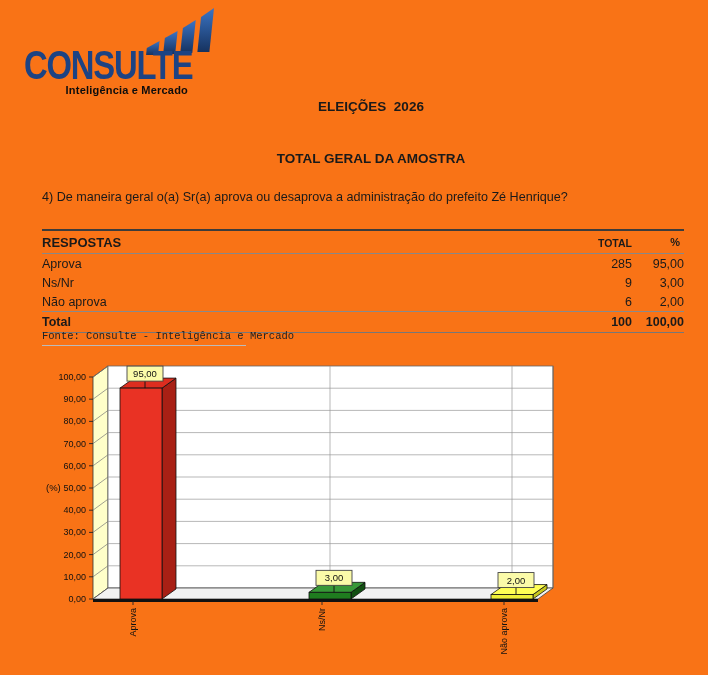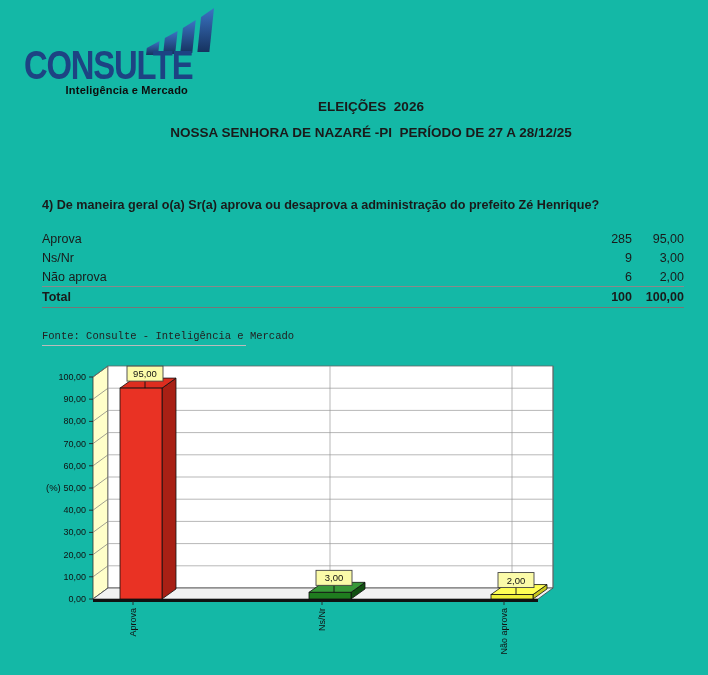--- a/index.html
+++ b/index.html
@@ -1,33 +1,33 @@
 <!DOCTYPE html>
 <html><head>
 <meta charset="utf-8">
 <style>
   html,body{margin:0;padding:0;background:#fff;}
   body{width:708px;height:675px;position:relative;overflow:hidden;
        font-family:"Liberation Sans",sans-serif;color:#1a1a1a;}
-  .page{position:absolute;inset:0;background:#14b8a6;}
+  .page{position:absolute;inset:0;background:#f97316;}
 
   
   .logo{position:absolute;left:0;top:0;width:230px;height:100px;}
   .brand{position:absolute;left:24px;top:42px;font-size:41px;font-weight:bold;
          color:#1d4383;letter-spacing:-1.5px;transform:scaleX(.8);transform-origin:0 50%;}
   .tagline{position:absolute;left:28px;top:84px;width:160px;text-align:right;
            font-size:11px;font-weight:bold;color:#0d0d0d;letter-spacing:.2px;}
   .bars-icon{position:absolute;left:146px;top:8px;}
 
   
   .titleline{position:absolute;left:36px;right:2px;text-align:center;
              font-weight:bold;font-size:13.5px;white-space:pre;}
   .t1{top:99px}.t2{top:125px}.t3{top:151px}
 
-  .question{position:absolute;left:42px;top:190px;font-size:12.6px;font-weight:bold;white-space:pre;margin-top:8px;}
+  .question{position:absolute;left:42px;top:190px;font-size:12.6px;font-weight:normal;white-space:pre;}
 
   
   .tablewrap{position:absolute;left:42px;top:229px;width:642px;}
   .thead{position:relative;height:22px;border-top:2px solid #3c3c3c;border-bottom:1px solid #888;}
   .h-resp{position:absolute;left:0;top:4px;font-size:13px;font-weight:bold;}
   .h-total{position:absolute;right:52px;top:6px;font-size:10.5px;font-weight:bold;}
   .h-pct{position:absolute;right:4px;top:5px;font-size:11px;font-weight:bold;}
   .trow{position:relative;height:19px;font-size:12.5px;}
   .c-resp{position:absolute;left:0;top:3px;}
   .c-total{position:absolute;right:52px;top:3px;}
@@ -59,25 +59,30 @@
         <polygon points="17,46 29,46 29,23 17,30" fill="url(#g1)"></polygon>
         <polygon points="34,45 46,45 46,12 34,20" fill="url(#g1)"></polygon>
         <polygon points="51,44 63,44 63,0 51,9" fill="url(#g1)"></polygon>
       </g>
     </svg>
     <div class="brand">CONSULTE</div>
     <div class="tagline">Inteligência e Mercado</div>
   </div>
 
   <div class="titleline t1">ELEIÇÕES  2026</div>
-  <div class="titleline t2">NOSSA SENHORA DE NAZARÉ -PI  PERÍODO DE 27 A 28/12/25</div>
+  <div class="titleline t3">TOTAL GERAL DA AMOSTRA</div>
 
   <div class="question">4) De maneira geral o(a) Sr(a) aprova ou desaprova a administração do prefeito Zé Henrique?</div>
 
   <div class="tablewrap">
+    <div class="thead">
+      <span class="h-resp">RESPOSTAS</span>
+      <span class="h-total">TOTAL</span>
+      <span class="h-pct">%</span>
+    </div>
     <div>
         <div class="trow">
           <span class="c-resp">Aprova</span>
           <span class="c-total">285</span>
           <span class="c-pct">95,00</span>
         </div>
         <div class="trow">
           <span class="c-resp">Ns/Nr</span>
           <span class="c-total">9</span>
           <span class="c-pct">3,00</span>

